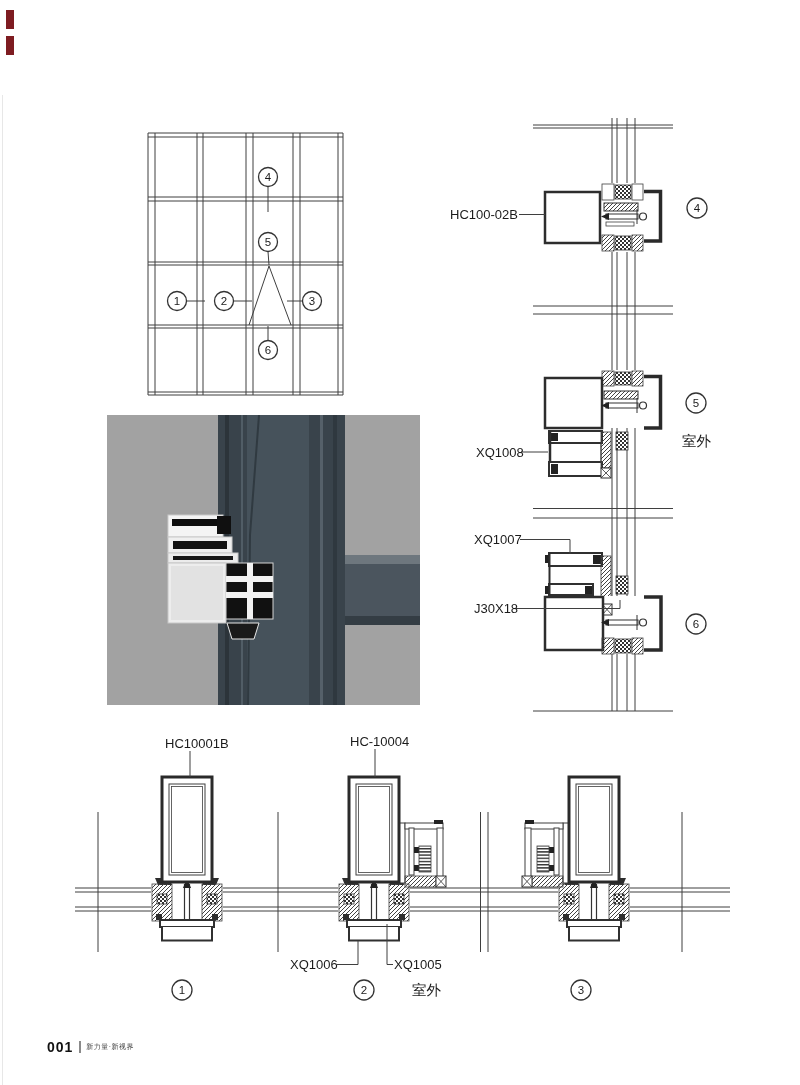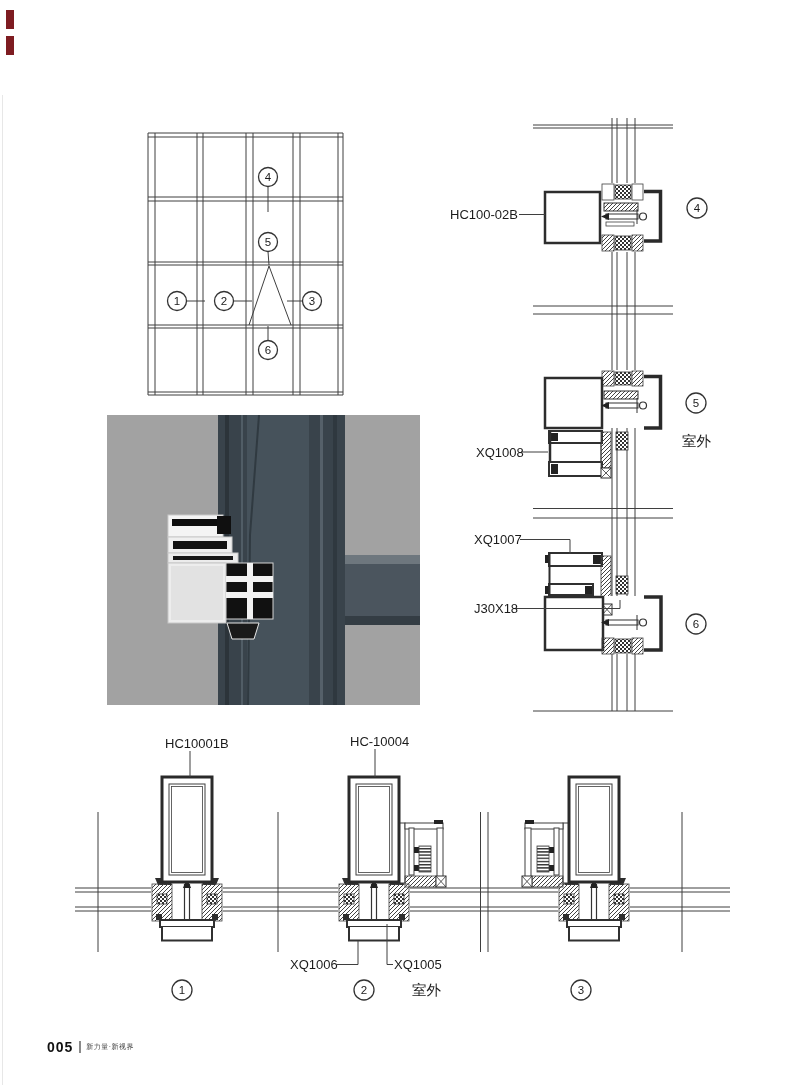--- a/index.html
+++ b/index.html
@@ -388,18 +388,18 @@
         <rect class="thin" x="578.5" y="786.5" width="31" height="86"></rect>
       </g>
       <g>
         <circle class="co" cx="581" cy="990" r="10"></circle>
         <text class="num" x="581" y="994">3</text>
       </g>
     </g>
   </svg>
 
   <div id="footer">
-    <span class="pg">005</span>
+    <span class="pg">001</span>
     <span class="div"></span>
     <span class="jt">新力量·新视界</span>
   </div>
 
 </div>
 
 </body></html>

